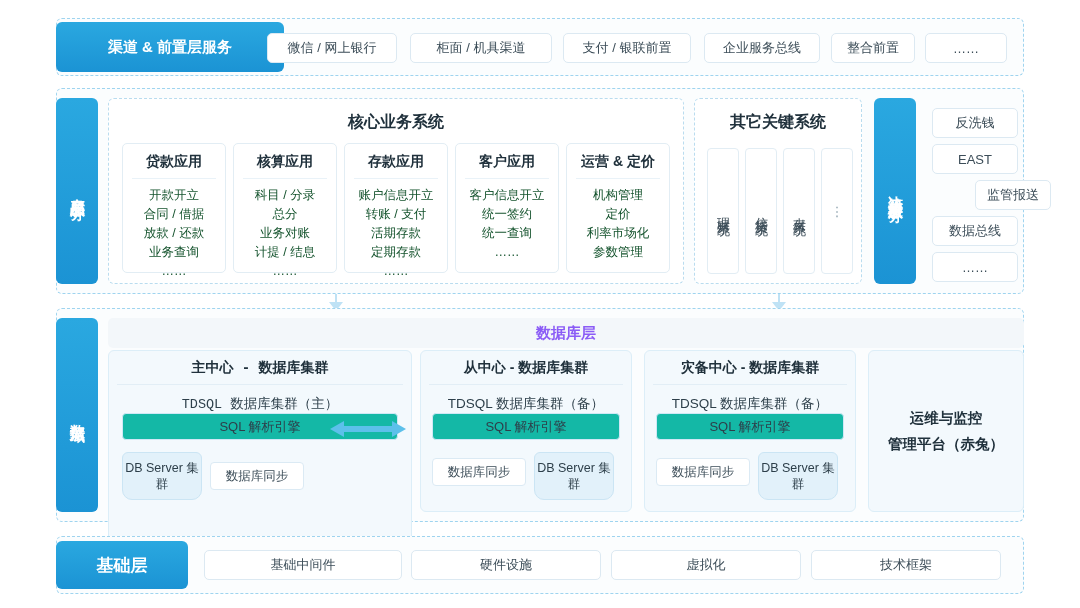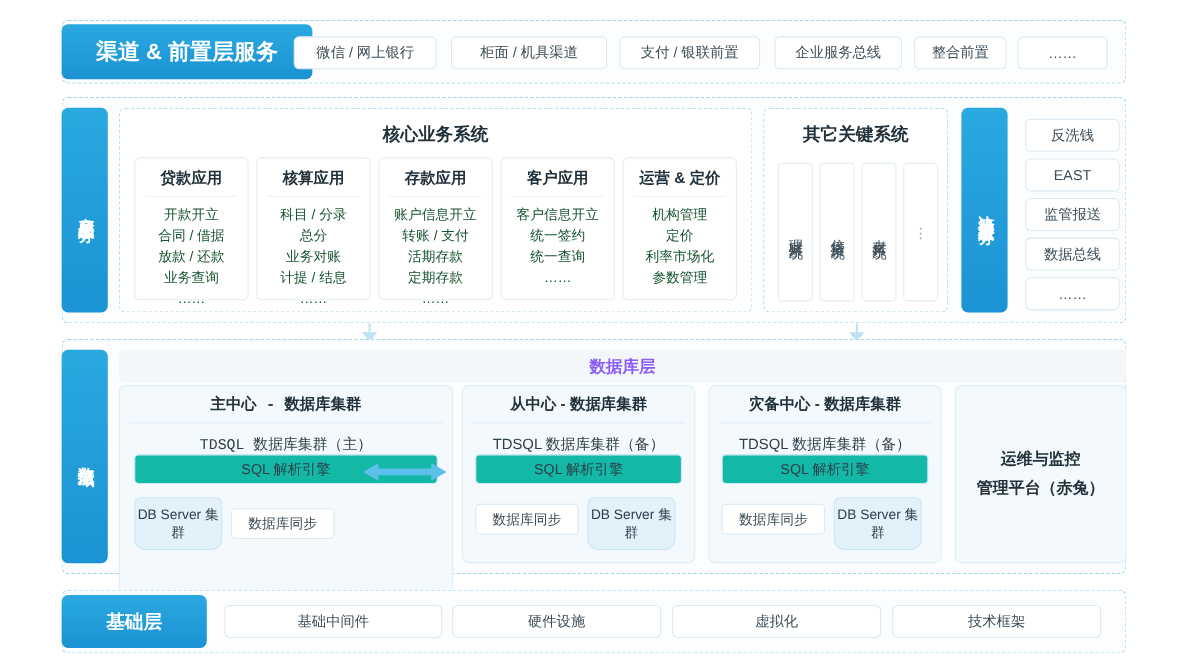--- a/index.html
+++ b/index.html
@@ -208,21 +208,21 @@
     color: #5cc0ea;
   }
 </style>
 </head>
 <body>
 
 <div class="canvas">
 
   <div class="band" style="left:56px; top:18px; width:968px; height:58px;"></div>
 
-  <div class="blue-tab" style="left:56px; top:22px; width:228px; height:50px; font-size:20px;">渠道 &amp; 前置层服务</div>
+  <div class="blue-tab" style="left:56px; top:22px; width:228px; height:50px; font-size:15px;">渠道 &amp; 前置层服务</div>
 
   <div class="pill" style="left:267px; top:33px; width:130px; height:30px;">微信 / 网上银行</div>
   <div class="pill" style="left:410px; top:33px; width:142px; height:30px;">柜面 / 机具渠道</div>
   <div class="pill" style="left:563px; top:33px; width:128px; height:30px;">支付 / 银联前置</div>
   <div class="pill" style="left:704px; top:33px; width:116px; height:30px;">企业服务总线</div>
   <div class="pill" style="left:831px; top:33px; width:84px; height:30px;">整合前置</div>
   <div class="pill" style="left:925px; top:33px; width:82px; height:30px;">……</div>
 
   <div class="band" style="left:56px; top:88px; width:968px; height:206px;"></div>
 
@@ -286,21 +286,21 @@
   </div>
   <div class="vcol" style="left:821px; top:148px; width:32px; height:126px; color:#90a4b0;">
     <span>⋮</span>
   </div>
 
   <div class="blue-tab" style="left:874px; top:98px; width:42px; height:186px; font-size:15px;">
     <span class="vtext">决策分析层服务</span>
   </div>
   <div class="pill" style="left:932px; top:108px; width:86px; height:30px;">反洗钱</div>
   <div class="pill" style="left:932px; top:144px; width:86px; height:30px;">EAST</div>
-  <div class="pill" style="left:932px; top:180px; width:86px; height:30px;">监管报送</div>
+  <div class="pill" style="left:975px; top:180px; width:76px; height:30px;">监管报送</div>
   <div class="pill" style="left:932px; top:216px; width:86px; height:30px;">数据总线</div>
   <div class="pill" style="left:932px; top:252px; width:86px; height:30px;">……</div>
 
   <div class="arrow-stem" style="left:335px; top:294px; height:10px;"></div>
   <div class="arrow-down" style="left:329px; top:302px;"></div>
   <div class="arrow-stem" style="left:778px; top:294px; height:10px;"></div>
   <div class="arrow-down" style="left:772px; top:302px;"></div>
 
   <div class="band" style="left:56px; top:308px; width:968px; height:214px;"></div>
 

